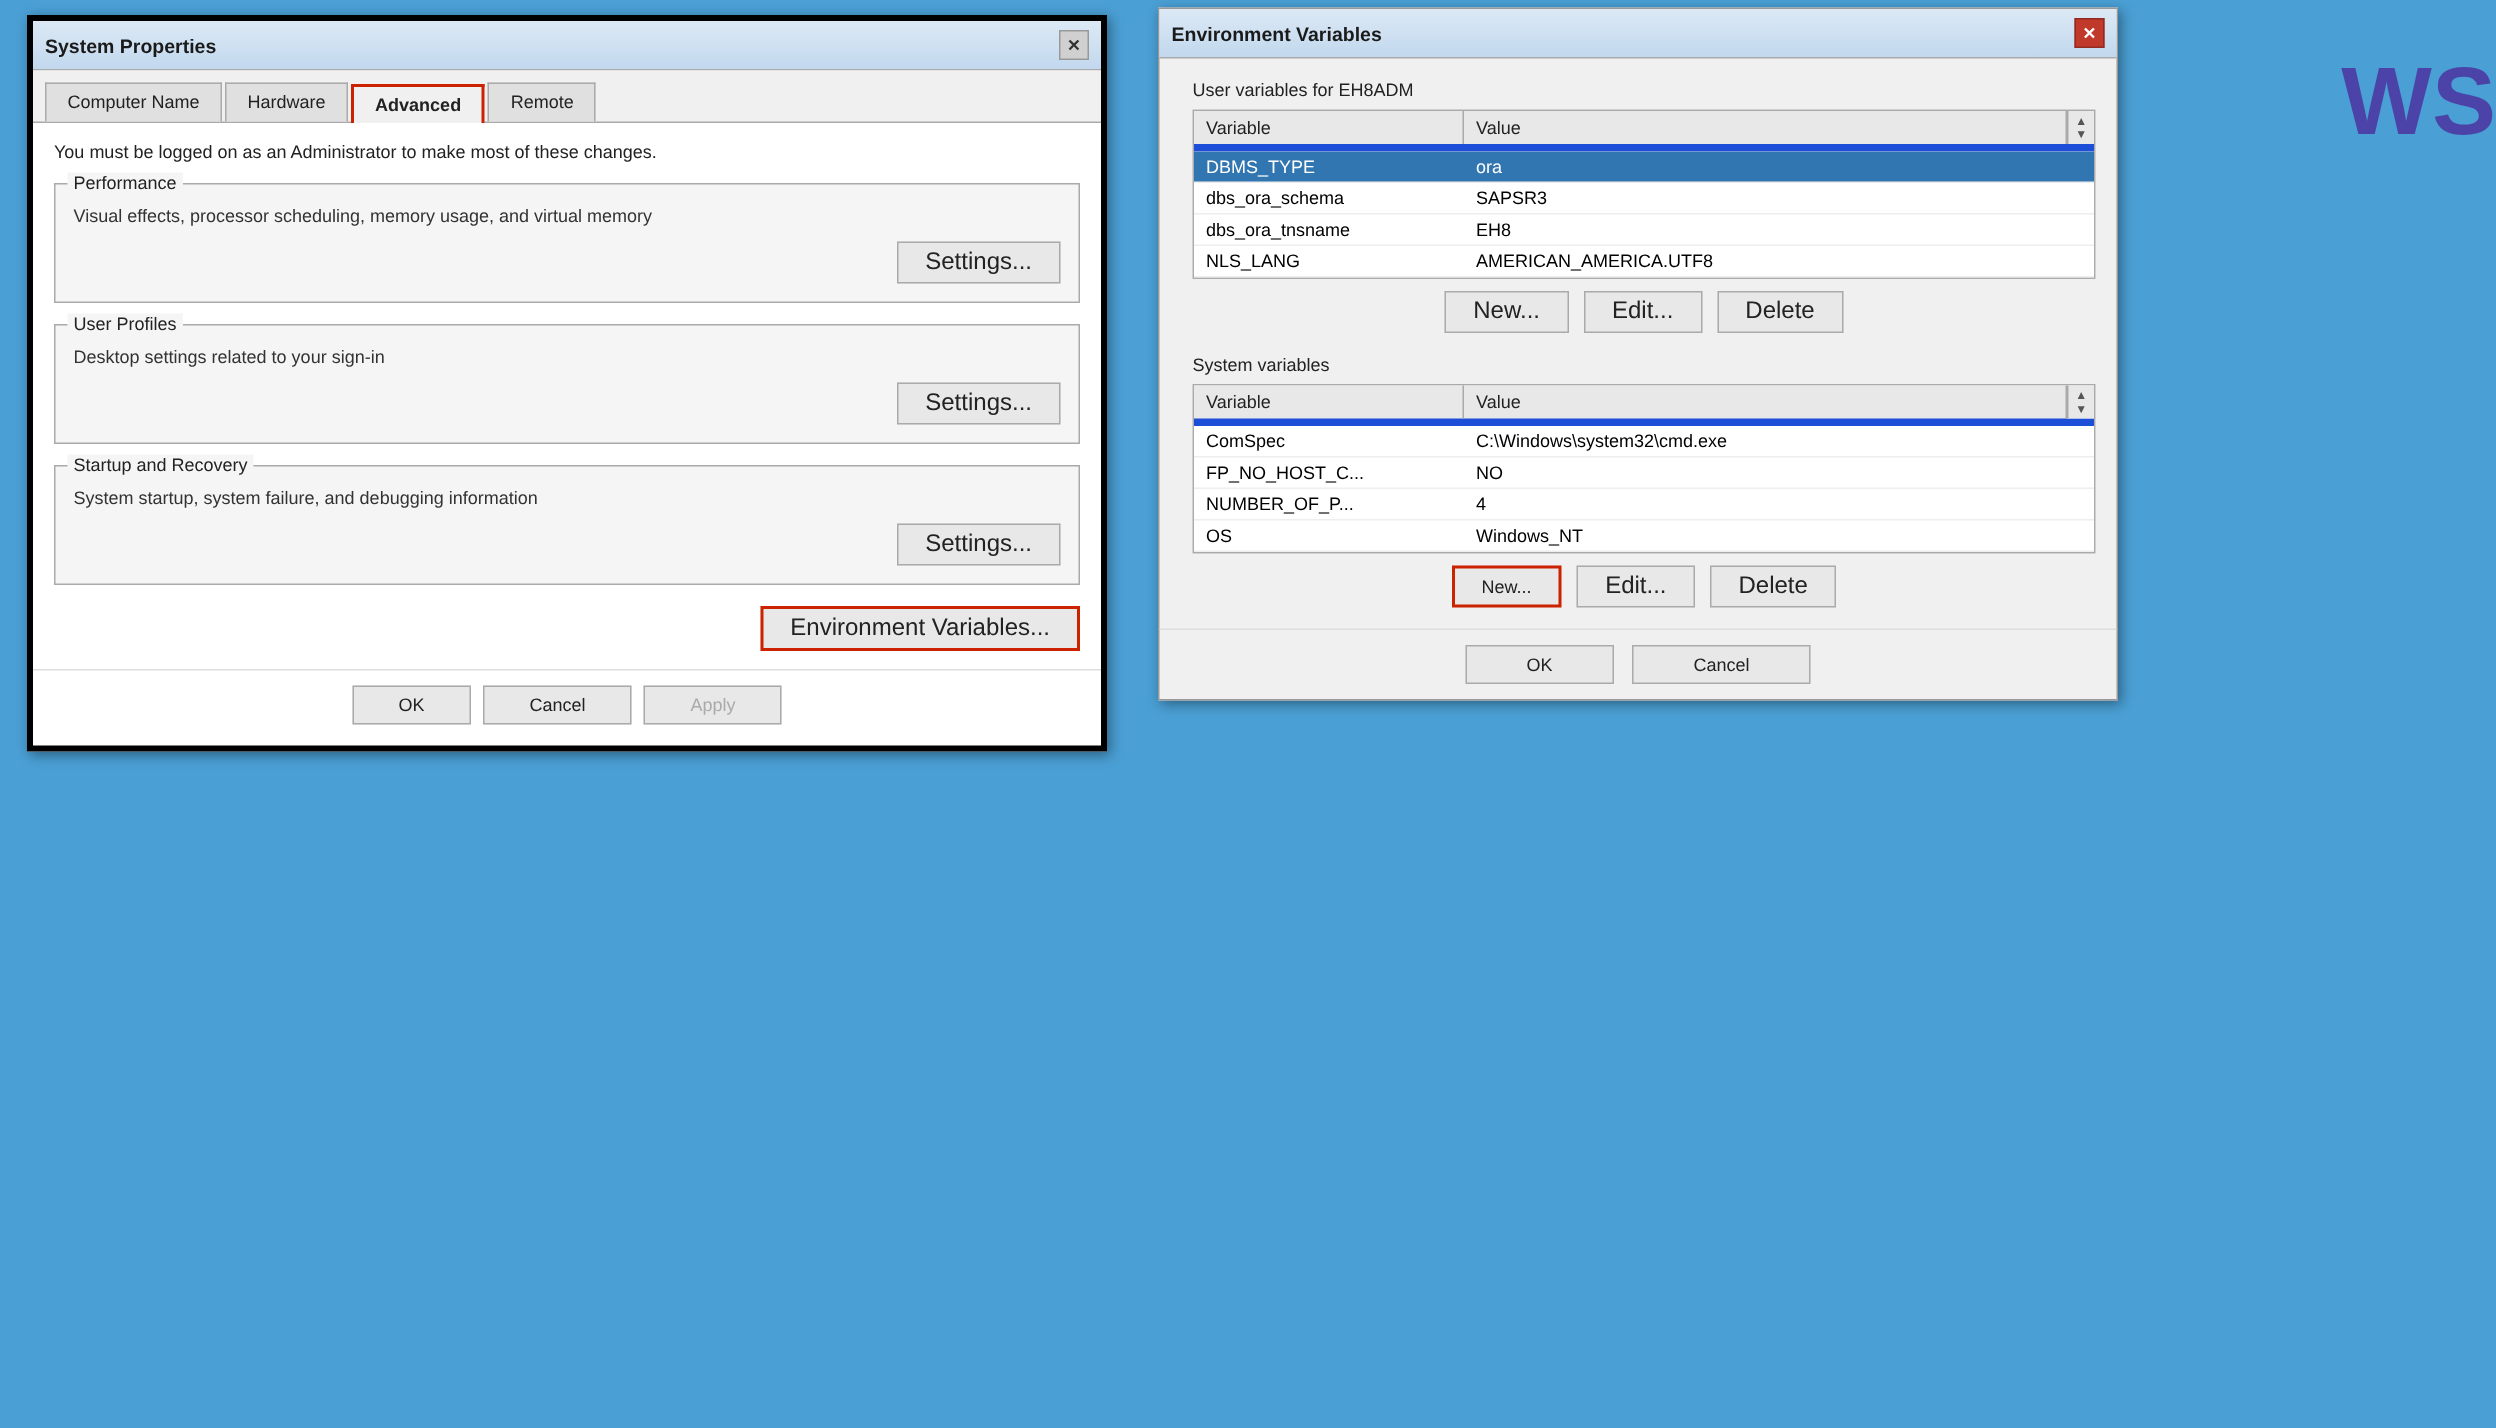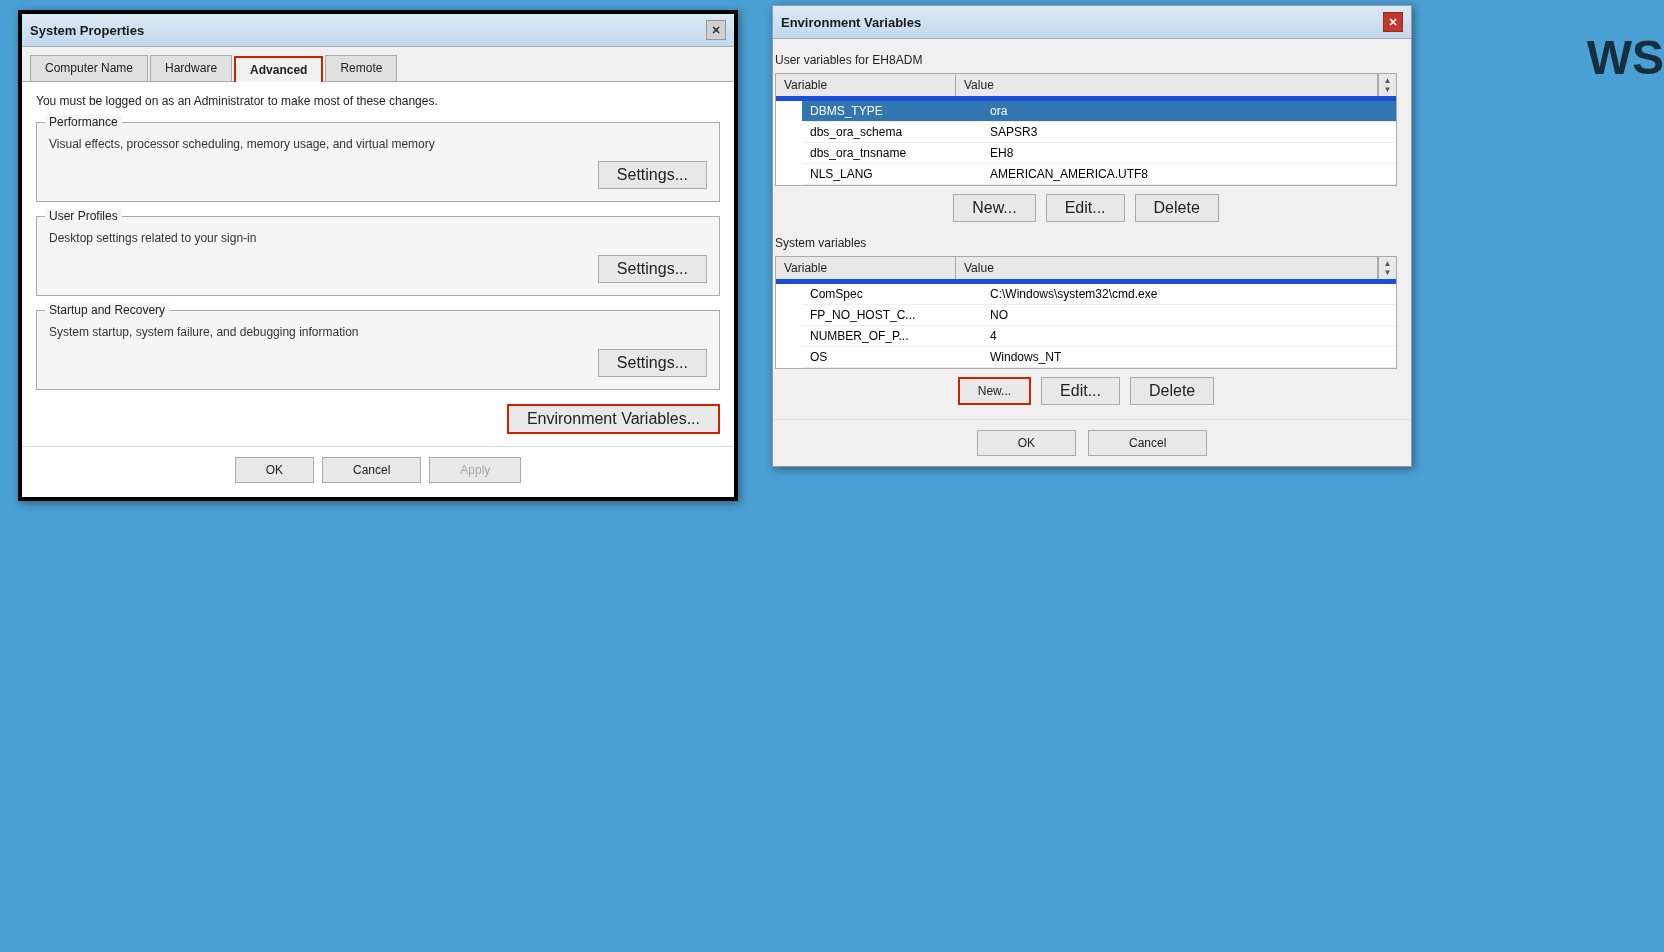--- a/index.html
+++ b/index.html
@@ -210,21 +210,20 @@
     }
 
     .var-table-header-cell:last-child {
       border-right: none;
     }
 
     .var-table-body {
       max-height: 140px;
       overflow-y: auto;
       position: relative;
-      margin-left: 26px;
     }
 
     .var-row {
       display: grid;
       grid-template-columns: 180px 1fr;
       border-bottom: 1px solid #eee;
     }
 
     .var-row.selected {
       background: #3276b1;
@@ -269,23 +268,23 @@
       border: 2px solid #cc2200;
       font-size: 12px;
       cursor: pointer;
       color: #222;
     }
 
     .ws-label {
       position: absolute;
       right: 0;
       top: 30px;
-      font-size: 48px;
+      font-size: 64px;
       font-weight: bold;
-      color: #000000;
+      color: #4c1d95;
       opacity: 0.7;
       text-align: right;
     }
   </style>
 </head>
 <body>
 
 <div class="window" style="left: 18px; top: 10px; width: 720px;">
   <div class="window-titlebar">
     <span class="window-title">System Properties</span>
@@ -337,21 +336,21 @@
     <button class="bottom-btn disabled">Apply</button>
   </div>
 </div>
 
 <div class="env-window" style="left: 772px; top: 5px; width: 640px;">
   <div class="window-titlebar">
     <span class="window-title">Environment Variables</span>
     <div class="close-btn">✕</div>
   </div>
 
-  <div style="padding: 14px 14px 0 2px;">
+  <div style="padding: 14px 14px 0 22px;">
 
     <p class="section-title">User variables for EH8ADM</p>
 
     <div class="var-table-container">
       <div class="var-table-header">
         <div class="var-table-header-cell">Variable</div>
         <div class="var-table-header-cell">Value</div>
         <div style="width:18px; background:#e8e8e8; border-left:1px solid #aaa; display:flex; flex-direction:column; align-items:center; justify-content:space-between; padding:2px 0;">
           <div style="font-size:8px; color:#555;">▲</div>
           <div style="font-size:8px; color:#555;">▼</div>

